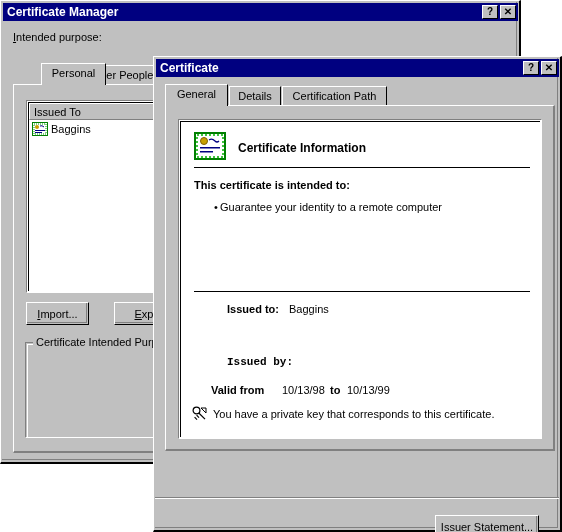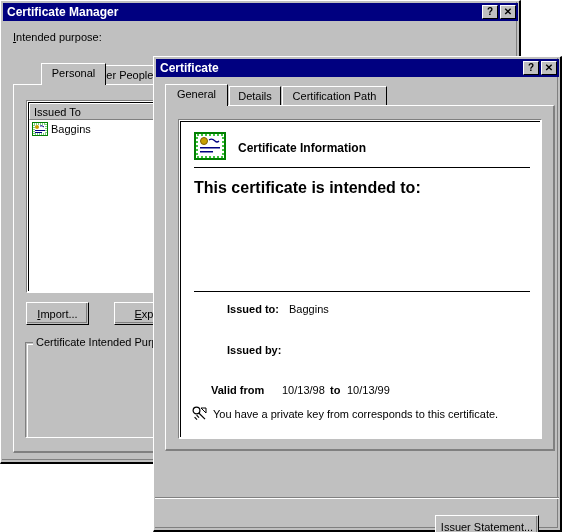--- a/index.html
+++ b/index.html
@@ -372,46 +372,47 @@
           <rect x="3" y="3" width="26" height="22" fill="none" stroke="#00b000" stroke-dasharray="2 2" stroke-width="1.5"></rect>
           <circle cx="10" cy="9" r="3.5" fill="#c8a000" stroke="#806000" stroke-width="1"></circle>
           <path d="M15 8 q3 -2 6 1 q2 2 4 0" stroke="#000080" fill="none" stroke-width="1.2"></path>
           <rect x="6" y="15" width="20" height="1.5" fill="#000080"></rect>
           <rect x="6" y="19" width="13" height="1.5" fill="#000080"></rect>
         </svg>
       </span>
       <span class="label bold" style="left:57px; top:19px; font-size:12px;">Certificate Information</span>
       <span class="hr" style="left:13px; top:45px; width:336px;"></span>
 
-      <span class="label bold" style="left:13px; top:57px; font-size:16px;">This certificate is intended to:</span>
+      <span class="label bold" style="left:13px; top:57px; font-size:11px;">This certificate is intended to:</span>
+      <span class="label" style="left:33px; top:79px;">• <span>Guarantee your identity to a remote computer</span></span>
 
       <span class="hr" style="left:13px; top:169px; width:336px;"></span>
 
       <span class="label bold" style="left:46px; top:181px;">Issued to:</span>
       <span class="label" style="left:108px; top:181px;">Baggins</span>
 
-      <span class="label bold" style="left:46px; top:222px;">Issued by:</span>
+      <span class="label bold" style="left:46px; top:234px;font-family:Liberation Mono, monospace;">Issued by:</span>
 
       <span class="label bold" style="left:30px; top:262px;">Valid from</span>
       <span class="label" style="left:101px; top:262px;">10/13/98</span>
       <span class="label bold" style="left:149px; top:262px;">to</span>
       <span class="label" style="left:166px; top:262px;">10/13/99</span>
 
       <span style="position:absolute; left:10px; top:284px; width:18px; height:16px;">
         <svg width="18" height="16" viewBox="0 0 18 16" xmlns="http://www.w3.org/2000/svg">
           <g stroke="#000000" fill="none" stroke-width="1.2">
             <circle cx="5.5" cy="4.5" r="3.4"></circle>
             <path d="M7.8 7 L14 13.2"></path>
             <path d="M5.6 9.2 L8 11.6"></path>
             <path d="M3.6 11.2 L6 13.6"></path>
           </g>
           <path d="M10 2 L15 2 L15 7 Z" fill="#ffffff" stroke="#000000" stroke-width="1"></path>
         </svg>
       </span>
-      <span class="label" style="left:32px; top:286px;">You have a private key from corresponds to this certificate.</span>
+      <span class="label" style="left:32px; top:286px;">You have a private key that corresponds to this certificate.</span>
     </div>
   </div>
 
   <div class="btn" style="left:281px; top:458px; width:104px; height:23px;">
     <span class="bevel"></span>
     <span>Issuer <span class="u">S</span>tatement...</span>
   </div>
 
   <div style="position:absolute; left:1px; top:440px; width:404px; height:2px; border-top:1px solid #808080; border-bottom:1px solid #ffffff; box-sizing:border-box;"></div>
 

